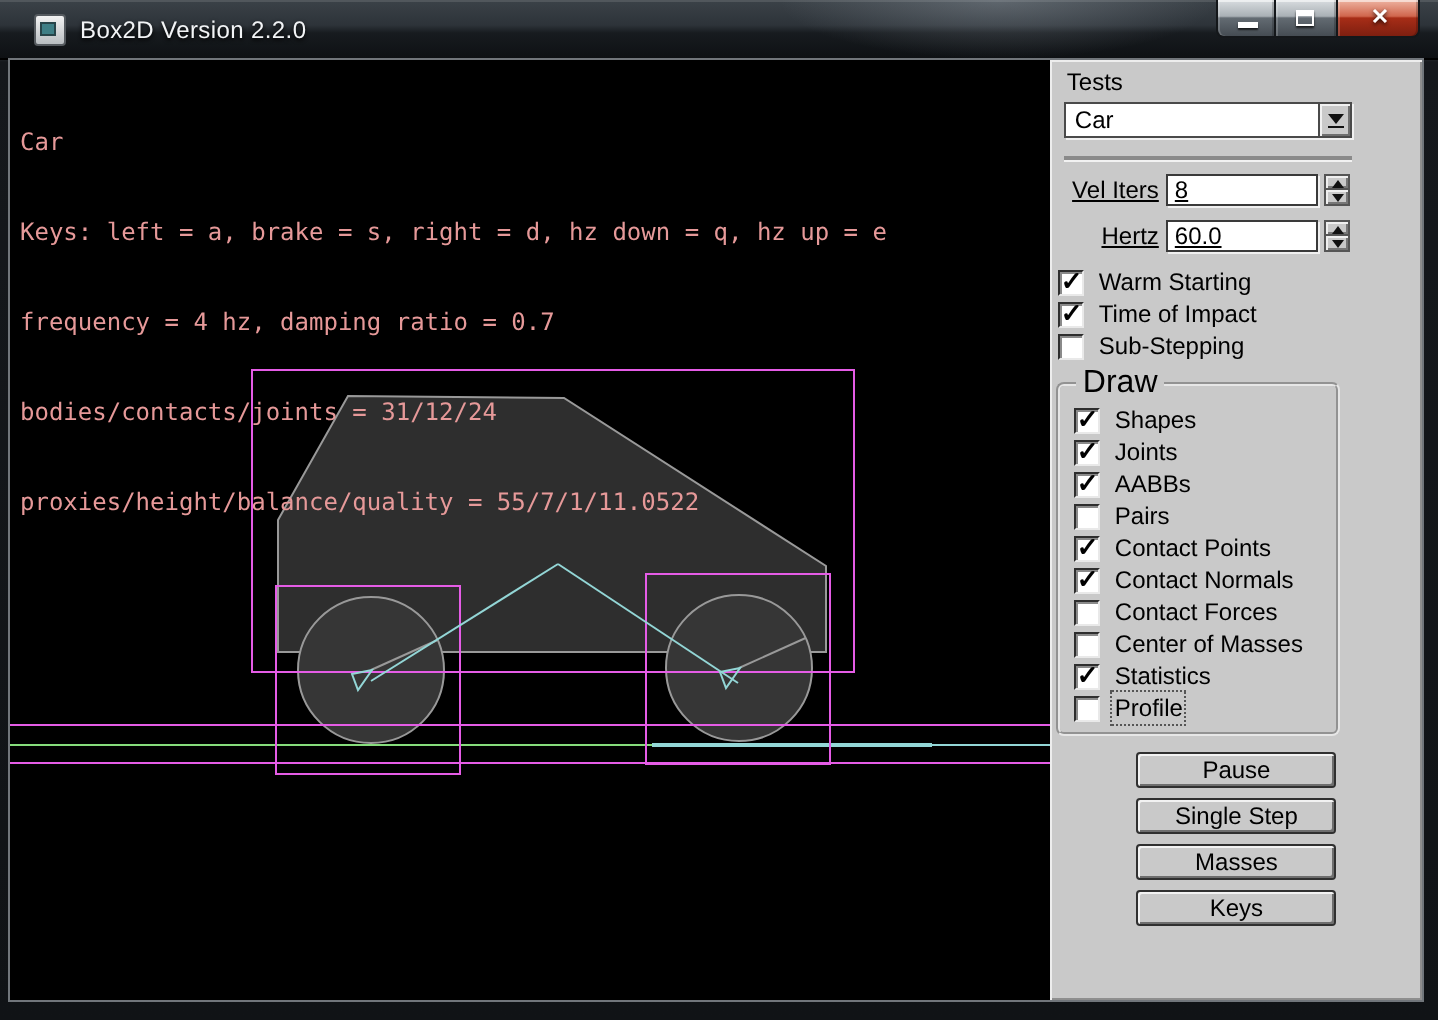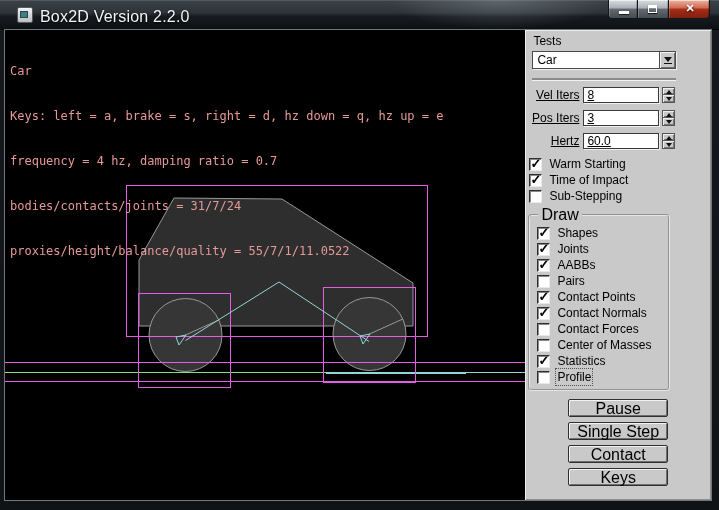--- a/index.html
+++ b/index.html
@@ -13,21 +13,21 @@
   
   .titlebar { position:absolute; top:0; left:0; right:0; height:30px;
     background:linear-gradient(180deg,#3b4248 0%,#2d3339 42%,#171b1f 55%,#0d1013 100%);
     box-shadow:inset 0 1px 0 #51575c, inset 0 -1px 0 #000; }
   .titlebar::after { content:""; position:absolute; right:90px; top:0; width:260px; height:30px;
     background:radial-gradient(ellipse 60% 140% at 50% 0%, rgba(190,200,210,.28), transparent 70%); }
   .app-icon { position:absolute; left:17px; top:7px; width:16px; height:16px;
     background:linear-gradient(180deg,#f2f2f2,#b9bec2); border:1px solid #555a5f; border-radius:2px; }
   .app-icon .inner { position:absolute; left:2px; top:3px; width:8px; height:7px;
     background:#3f7f86; border:1px solid #28454a; }
-  .title-text { position:absolute; left:40px; top:8px; font-size:16px; color:#f2f4f6;
+  .title-text { position:absolute; left:40px; top:8px; font-size:12px; color:#f2f4f6;
     text-shadow:0 1px 2px #000; letter-spacing:0.2px; z-index:2; }
 
   .winbtns { position:absolute; top:0; right:9px; display:flex; z-index:3; }
   .winbtn { height:19px; border:1px solid #14171a; border-top:none; position:relative;
     box-shadow:inset 0 1px 0 rgba(255,255,255,.55), inset 1px 0 0 rgba(255,255,255,.18), inset -1px 0 0 rgba(0,0,0,.2); }
   .winbtn.min, .winbtn.max { width:30px;
     background:linear-gradient(180deg,#d9dde0 0%,#a9b0b5 45%,#636b72 50%,#454c53 100%); }
   .winbtn.min { border-bottom-left-radius:4px; }
   .winbtn.max { border-left:none; border-right:none; }
   .winbtn.close { width:42px; border-bottom-right-radius:4px;
@@ -93,21 +93,21 @@
 
   fieldset.drawgroup { margin:2px 0 0 3px; width:142px; border:2px groove #e6e6e6;
     border-radius:4px; padding:1px 0 4px 7px; }
   fieldset.drawgroup legend { padding:0 3px; margin-left:1px; font-size:16px; }
   fieldset .cbrow { margin-left:0; }
 
   .btncol { margin-top:8px; display:flex; flex-direction:column; align-items:center; }
   .gbtn { width:100px; height:18px; margin-bottom:5px; background:#c9c9c9;
     border:1px solid #303030; border-radius:2px;
     box-shadow:inset 1px 1px 0 #f2f2f2, inset -1px -1px 0 #6e6e6e;
-    font-family:"Liberation Sans",sans-serif; font-size:16px; color:#000; }
+    font-family:"Liberation Sans",sans-serif; font-size:12px; color:#000; }
 </style>
 </head>
 <body>
 
 <div class="window">
 
   <div class="titlebar">
     <span class="app-icon">
         <span class="inner"></span>
       </span>
@@ -150,21 +150,21 @@
         <line x1="274" y1="252" x2="180.5" y2="310.5" stroke="#93d6d6" stroke-width="1"></line>
         <line x1="274" y1="252" x2="364" y2="311.5" stroke="#93d6d6" stroke-width="1"></line>
         <polygon points="181,305 171,307 174,315" fill="none" stroke="#93d6d6" stroke-width="1"></polygon>
         <polygon points="365,304 355,306 358,314" fill="none" stroke="#93d6d6" stroke-width="1"></polygon>
       </svg>
 
       <div class="stats">
         <div>Car</div>
         <div>Keys: left = a, brake = s, right = d, hz down = q, hz up = e</div>
         <div>frequency = 4 hz, damping ratio = 0.7</div>
-        <div>bodies/contacts/joints = 31/7/24</div>
+        <div>bodies/contacts/joints = 31/12/24</div>
         <div>proxies/height/balance/quality = 55/7/1/11.0522</div>
       </div>
     </div>
 
     <div class="panel">
 
       <div class="panel-label">Tests</div>
 
       <div class="combo">
         <span class="combo-text">Car</span>
@@ -182,32 +182,20 @@
         <span class="spinner">
           <span class="spinbtn">
               <i class="t-up"></i>
             </span>
           <span class="spinbtn">
               <i class="t-down"></i>
             </span>
         </span>
       </div>
 
-      <div class="spinrow">
-        <span class="spinlabel">Pos Iters</span>
-        <input class="spinedit" value="3" style="">
-        <span class="spinner">
-          <span class="spinbtn">
-              <i class="t-up"></i>
-            </span>
-          <span class="spinbtn">
-              <i class="t-down"></i>
-            </span>
-        </span>
-      </div>
 
       <div class="spinrow">
         <span class="spinlabel">Hertz</span>
         <input class="spinedit" value="60.0" style="">
         <span class="spinner">
           <span class="spinbtn">
               <i class="t-up"></i>
             </span>
           <span class="spinbtn">
               <i class="t-down"></i>
@@ -295,19 +283,19 @@
           <span class="cbbox">
               <span class="cbmark"></span>
             </span>
           <span class="cblabel focus-dotted">Profile</span>
         </div>
       </fieldset>
 
       <div class="btncol">
         <button class="gbtn">Pause</button>
         <button class="gbtn">Single Step</button>
-        <button class="gbtn">Contact</button>
+        <button class="gbtn">Masses</button>
         <button class="gbtn">Keys</button>
       </div>
 
     </div>
   </div>
 </div>
 
 </body></html>

